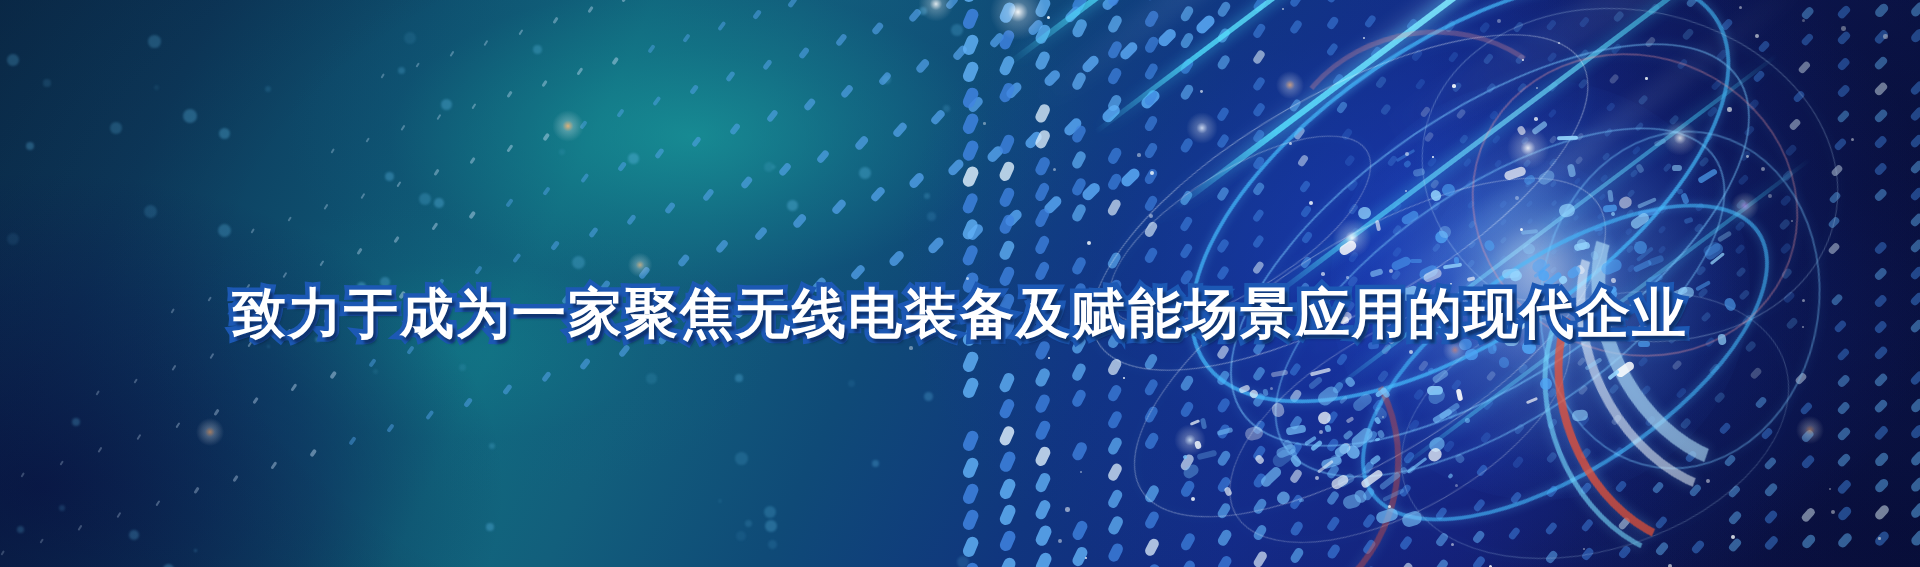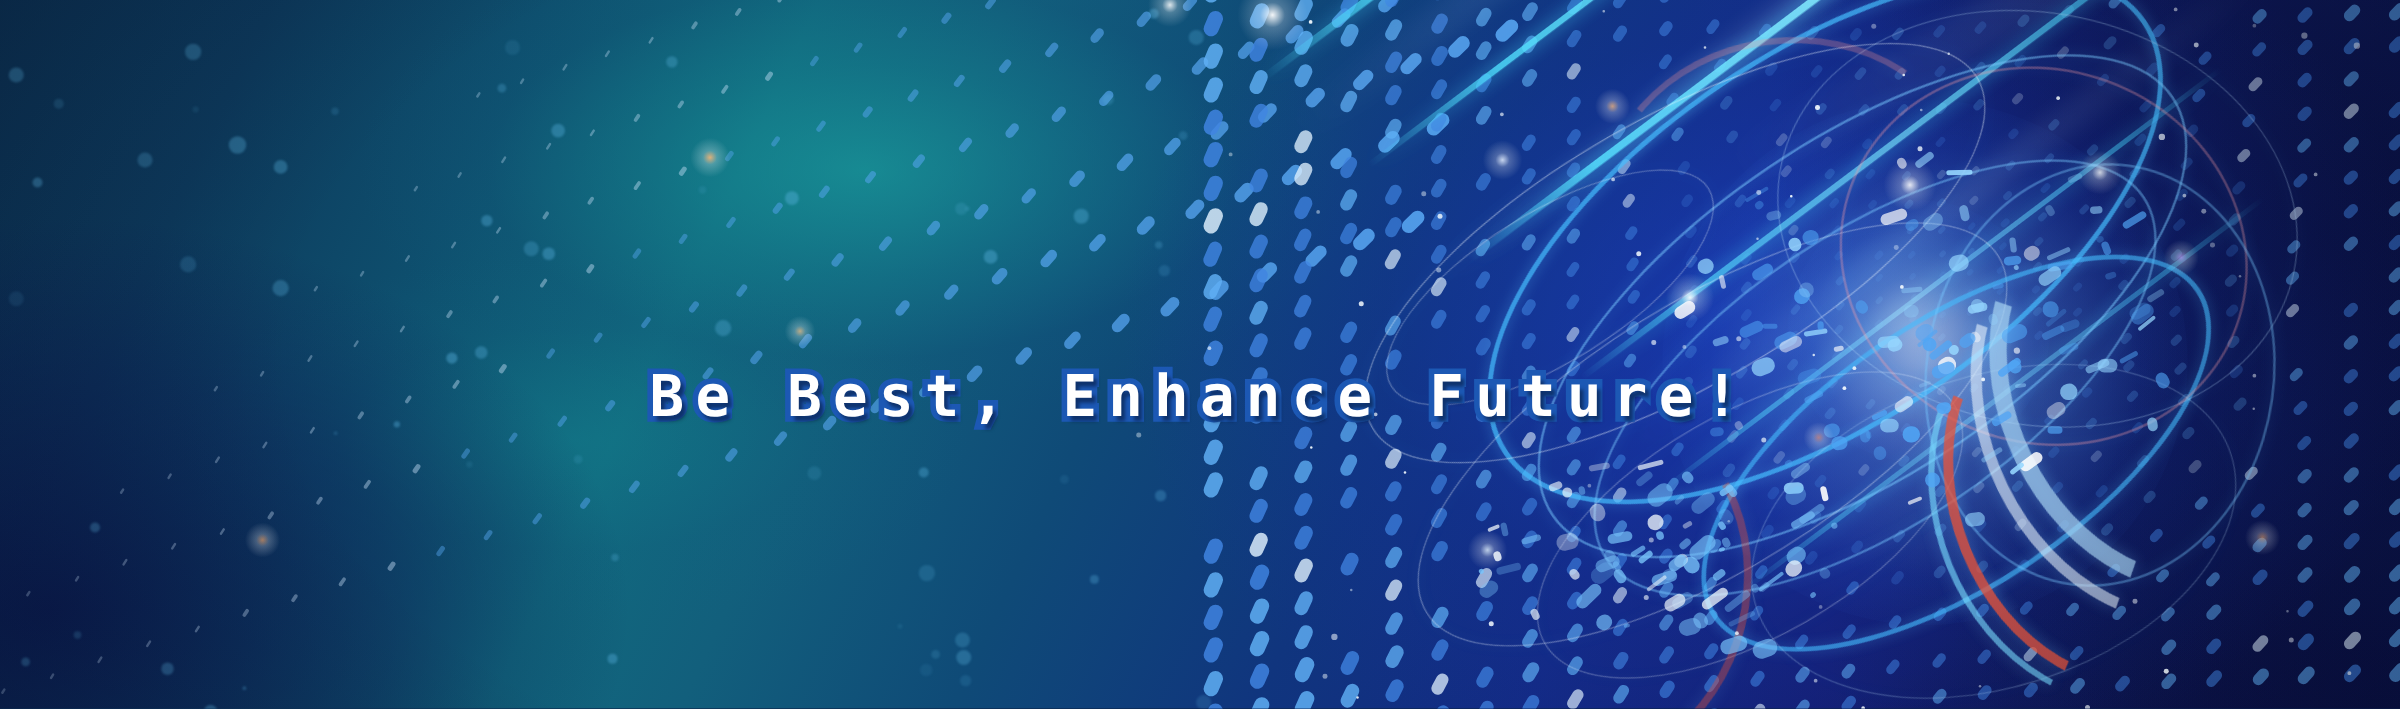--- a/index.html
+++ b/index.html
@@ -1203,16 +1203,16 @@
       <i class="dot" style="left:909px;top:346px;width:3.7px;height:3.7px;background:rgba(245,252,255,0.40);"></i>
       <i class="dot" style="left:1755px;top:34px;width:3.9px;height:3.9px;background:rgba(245,252,255,0.69);"></i>
       <i class="dot" style="left:1739px;top:6px;width:3.0px;height:3.0px;background:rgba(245,252,255,0.55);"></i>
       <i class="dot" style="left:1585px;top:302px;width:2.6px;height:2.6px;background:rgba(245,252,255,0.89);"></i>
       <i class="dot" style="left:1137px;top:153px;width:3.7px;height:3.7px;background:rgba(245,252,255,0.45);"></i>
     </div>
 
   <div class="bg-vignette"></div>
 
   <div class="text-wrap">
-    <h2 class="headline-en">Be Best, Enhance Future!</h2>
+    <h1 class="headline-cn">致力于成为一家聚焦无线电装备及赋能场景应用的现代企业</h1>
   </div>
 
 </div>
 
 </body></html>

